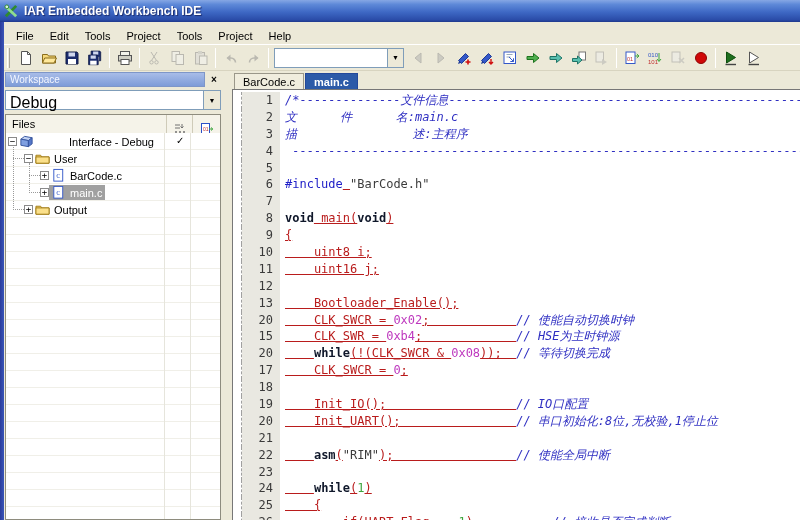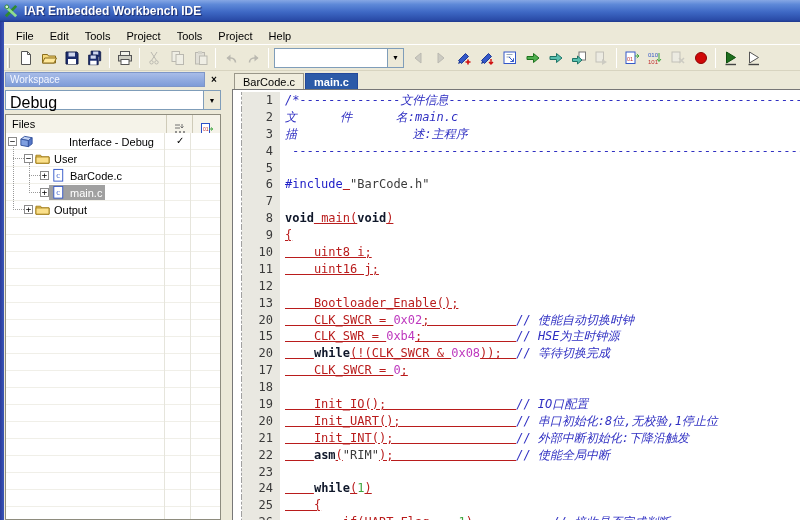--- a/index.html
+++ b/index.html
@@ -503,21 +503,20 @@
             <span class="ct"><span class="pl">    Init_IO();                  </span><span class="cmt">// IO口配置</span></span>
           </div>
           <div class="cl">
             <span class="lm"></span>
             <span class="ln">20</span>
             <span class="ct"><span class="pl">    Init_UART();                </span><span class="cmt">// 串口初始化:8位,无校验,1停止位</span></span>
           </div>
           <div class="cl">
             <span class="lm"></span>
             <span class="ln">21</span>
-            <span class="ct"><span class="pl">    Init_INT();                 </span><span class="cmt">// 外部中断初始化:下降沿触发</span></span>
           </div>
           <div class="cl">
             <span class="lm"></span>
             <span class="ln">22</span>
             <span class="ct"><span class="pl">    </span><span class="kw">asm</span><span class="pl">(</span><span class="str">"RIM"</span><span class="pl">);                 </span><span class="cmt">// 使能全局中断</span></span>
           </div>
           <div class="cl">
             <span class="lm"></span>
             <span class="ln">23</span>
             <span class="ct"></span>

